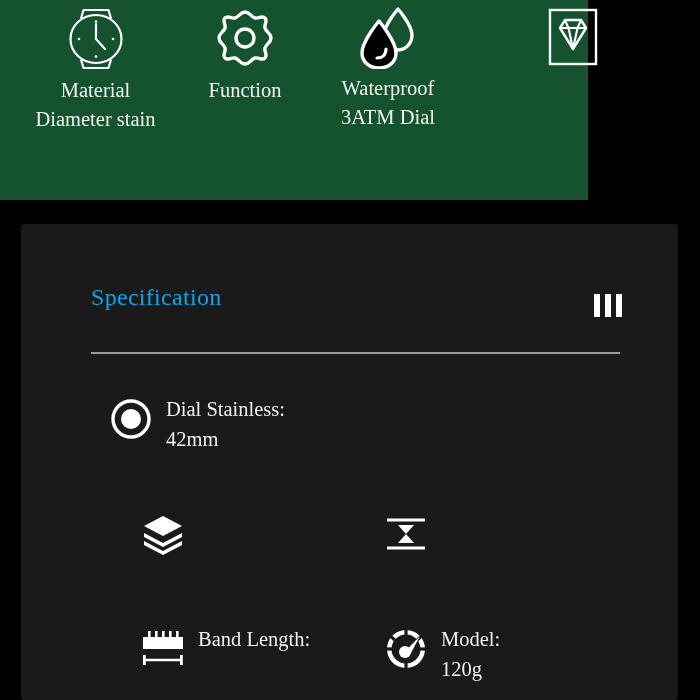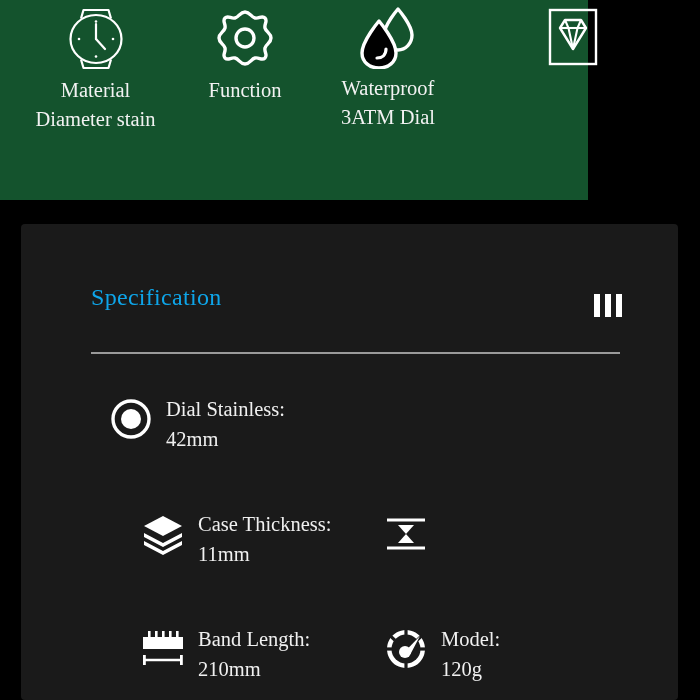--- a/index.html
+++ b/index.html
@@ -176,24 +176,20 @@
 
       <div class="spec-row">
         <div class="spec-cell left">
           <div class="sicon">
             <svg width="44" height="44" viewBox="0 0 44 44">
               <path d="M22 4 L41 14 L22 24 L3 14 Z" fill="#fff"></path>
               <path d="M3 21 L22 31 L41 21 L41 25 L22 35 L3 25 Z" fill="#fff"></path>
               <path d="M3 29 L22 39 L41 29 L41 33 L22 43 L3 33 Z" fill="#fff"></path>
             </svg>
           </div>
-          <div class="stext">
-            <span class="slabel">Case Thickness:</span>
-            <span class="svalue">11mm</span>
-          </div>
         </div>
         <div class="spec-cell right">
           <div class="sicon">
             <svg width="46" height="44" viewBox="0 0 46 44">
               <path d="M4 8 H42" stroke="#fff" stroke-width="3"></path>
               <path d="M15 13 H31 L23 22 Z" fill="#fff"></path>
               <path d="M15 31 H31 L23 22 Z" fill="#fff"></path>
               <path d="M4 36 H42" stroke="#fff" stroke-width="3"></path>
             </svg>
           </div>
@@ -212,21 +208,20 @@
               <rect x="22" y="4" width="2.6" height="7" fill="#fff"></rect>
               <rect x="29" y="4" width="2.6" height="7" fill="#fff"></rect>
               <rect x="36" y="4" width="2.6" height="7" fill="#fff"></rect>
               <path d="M4 33 H42" stroke="#fff" stroke-width="2.6"></path>
               <rect x="3" y="28" width="2.8" height="10" fill="#fff"></rect>
               <rect x="40" y="28" width="2.8" height="10" fill="#fff"></rect>
             </svg>
           </div>
           <div class="stext">
             <span class="slabel">Band Length:</span>
-            <span class="svalue">210mm</span>
           </div>
         </div>
         <div class="spec-cell right">
           <div class="sicon">
             <svg width="44" height="44" viewBox="0 0 44 44">
               <path d="M22 3 A19 19 0 1 1 21.99 3 Z" fill="#fff"></path>
               <circle cx="22" cy="22" r="14.5" fill="#1a1a1a"></circle>
               <rect x="20.4" y="1" width="3.2" height="7" fill="#1a1a1a"></rect>
               <rect x="20.4" y="36" width="3.2" height="7" fill="#1a1a1a"></rect>
               <rect x="1" y="20.4" width="7" height="3.2" fill="#1a1a1a"></rect>

